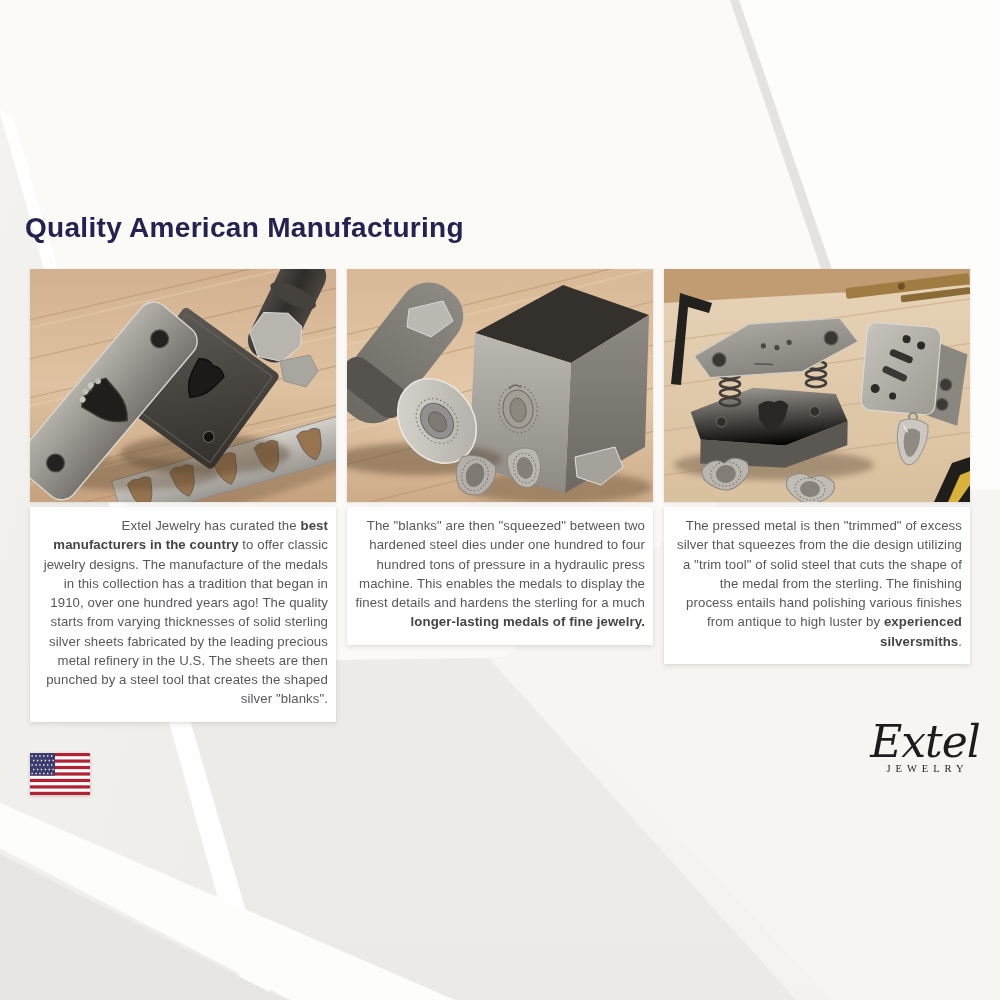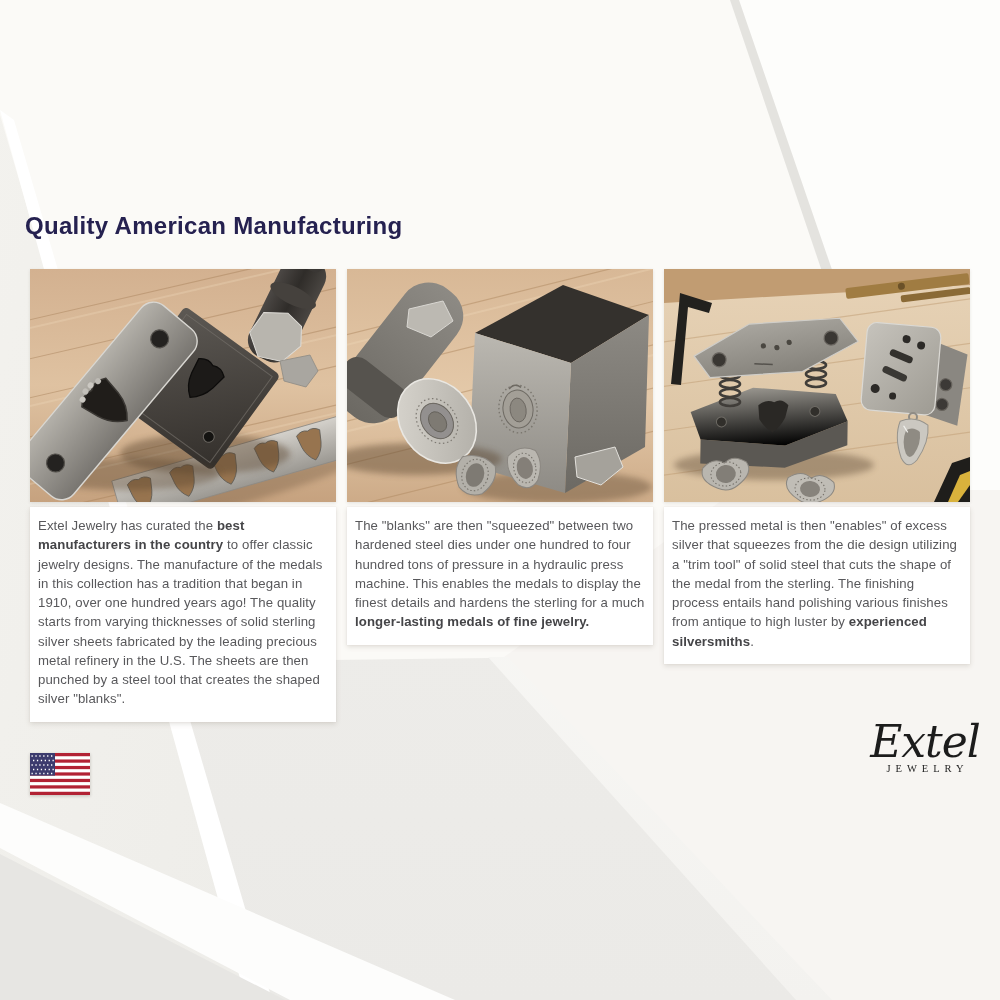--- a/index.html
+++ b/index.html
@@ -17,32 +17,32 @@
   .bg-br{clip-path:polygon(50% 66%,100% 30%,100% 100%,81% 100%);background:#f7f5f2;}
   .bg-ridge{clip-path:polygon(48.8% 65.7%,50.8% 65.7%,83.2% 100%,79.6% 100%);
             background:linear-gradient(180deg,#fdfdfb,#f3f2ef);}
   .bg-bl-band{clip-path:polygon(0% 80.3%,45.5% 100%,29% 100%,0% 84.8%);background:#fdfdfc;}
   .bg-bl-corner{clip-path:polygon(0% 85.4%,28.5% 100%,0% 100%);background:#e7e6e3;}
   .bg-tr{clip-path:polygon(73.4% 0%,100% 0%,100% 49%,90.6% 49%);background:#fdfdfb;}
   .bg-tr-seam{clip-path:polygon(73% 0%,73.9% 0%,90.8% 49%,89.6% 49%);background:#e4e3df;}
 
   .title{
     position:absolute;left:25px;top:212px;margin:0;
-    font-size:24px;font-weight:700;letter-spacing:.3px;color:#252150;
+    font-size:28px;font-weight:700;letter-spacing:.3px;color:#252150;
   }
   .col{position:absolute;top:269px;width:306px;}
   .col .photo{width:306px;height:233px;overflow:hidden;box-shadow:0 1px 3px rgba(60,50,40,.12);}
   .col .photo svg{display:block;}
   .card{
     position:absolute;top:238px;left:0;width:306px;box-sizing:border-box;
     background:#ffffff;padding:9px 8px 13px 8px;
     box-shadow:0 2px 5px rgba(120,110,95,.20),0 0 1px rgba(120,110,95,.15);
   }
   .card p{
-    margin:0;text-align:left;color:#58585b;
+    margin:0;text-align:right;color:#58585b;
     font-size:13.2px;line-height:1.46;letter-spacing:.1px;
   }
   .card p b{font-weight:700;color:#454548;}
 
   .flag{position:absolute;left:30px;top:753px;width:60px;height:42px;
         box-shadow:0 1px 3px rgba(60,50,40,.25);}
   .flag svg{display:block;}
 
   .logo{position:absolute;left:845px;top:718px;width:160px;text-align:center;color:#1c1c1c;}
   .logo-script{
@@ -345,21 +345,21 @@
           <path d="M-23 -9 Q-10 -19 0 -11 Q10 -19 23 -9 Q28 3 10 12 Q0 17 -10 12 Q-28 3 -23 -9 Z" fill="#c0bdb6" stroke="#8b8780" stroke-width="1"></path>
           <ellipse cx="0" cy="0" rx="10" ry="8" fill="#87837c"></ellipse>
           <ellipse cx="0" cy="0" rx="15" ry="11" fill="none" stroke="#6f6b64" stroke-width="1" stroke-dasharray="1.4 2.2"></ellipse>
         </g>
 
         <polygon points="270,233 288,194 306,188 306,233" fill="#1f1e1b"></polygon>
         <polygon points="284,233 296,206 306,202 306,216 294,233" fill="#d9b23c"></polygon>
       </svg>
     </div>
     <div class="card">
-      <p><span>The pressed metal is then "enables" of excess silver that squeezes from the die design utilizing a "trim tool" of solid steel that cuts the shape of the medal from the sterling. The finishing process entails hand polishing various finishes from antique to high luster by </span><b>experienced silversmiths</b><span>.</span></p>
+      <p><span>The pressed metal is then "trimmed" of excess silver that squeezes from the die design utilizing a "trim tool" of solid steel that cuts the shape of the medal from the sterling. The finishing process entails hand polishing various finishes from antique to high luster by </span><b>experienced silversmiths</b><span>.</span></p>
     </div>
   </div>
 
   <div class="flag">
     <svg width="60" height="42" viewBox="0 0 60 42" xmlns="http://www.w3.org/2000/svg">
       <rect width="60" height="42" fill="#ffffff"></rect>
       <g fill="#b22234">
         <rect y="0" width="60" height="3.23"></rect>
           <rect y="6.46" width="60" height="3.23"></rect>
         <rect y="12.92" width="60" height="3.23"></rect>

